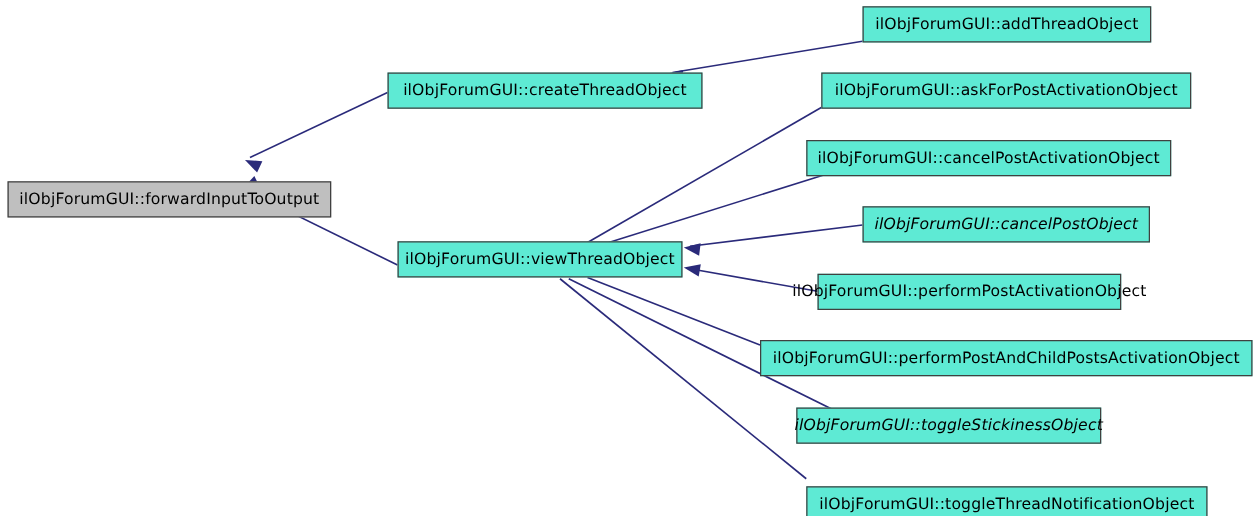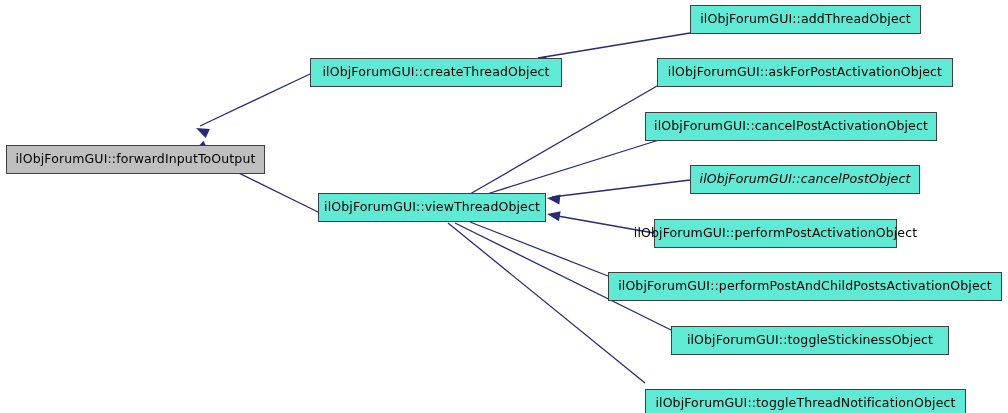--- a/index.html
+++ b/index.html
@@ -116,21 +116,21 @@
       </div>
       <div class="node" style="left: 690px; top: 165px; width: 230px; height: 29px; font-style: italic;">
         <span class="node-label">ilObjForumGUI::cancelPostObject</span>
       </div>
       <div class="node" style="left: 654px; top: 219px; width: 243px; height: 29px;">
         <span class="node-label">ilObjForumGUI::performPostActivationObject</span>
       </div>
       <div class="node" style="left: 608px; top: 272px; width: 394px; height: 29px;">
         <span class="node-label">ilObjForumGUI::performPostAndChildPostsActivationObject</span>
       </div>
-      <div class="node" style="left: 671px; top: 326px; width: 278px; height: 29px;">
+      <div class="node" style="left: 637px; top: 326px; width: 244px; height: 29px; font-style: italic;">
         <span class="node-label">ilObjForumGUI::toggleStickinessObject</span>
       </div>
       <div class="node" style="left: 645px; top: 389px; width: 321px; height: 29px;">
         <span class="node-label">ilObjForumGUI::toggleThreadNotificationObject</span>
       </div>
     </div>
 
 </div>
 
 </body></html>

